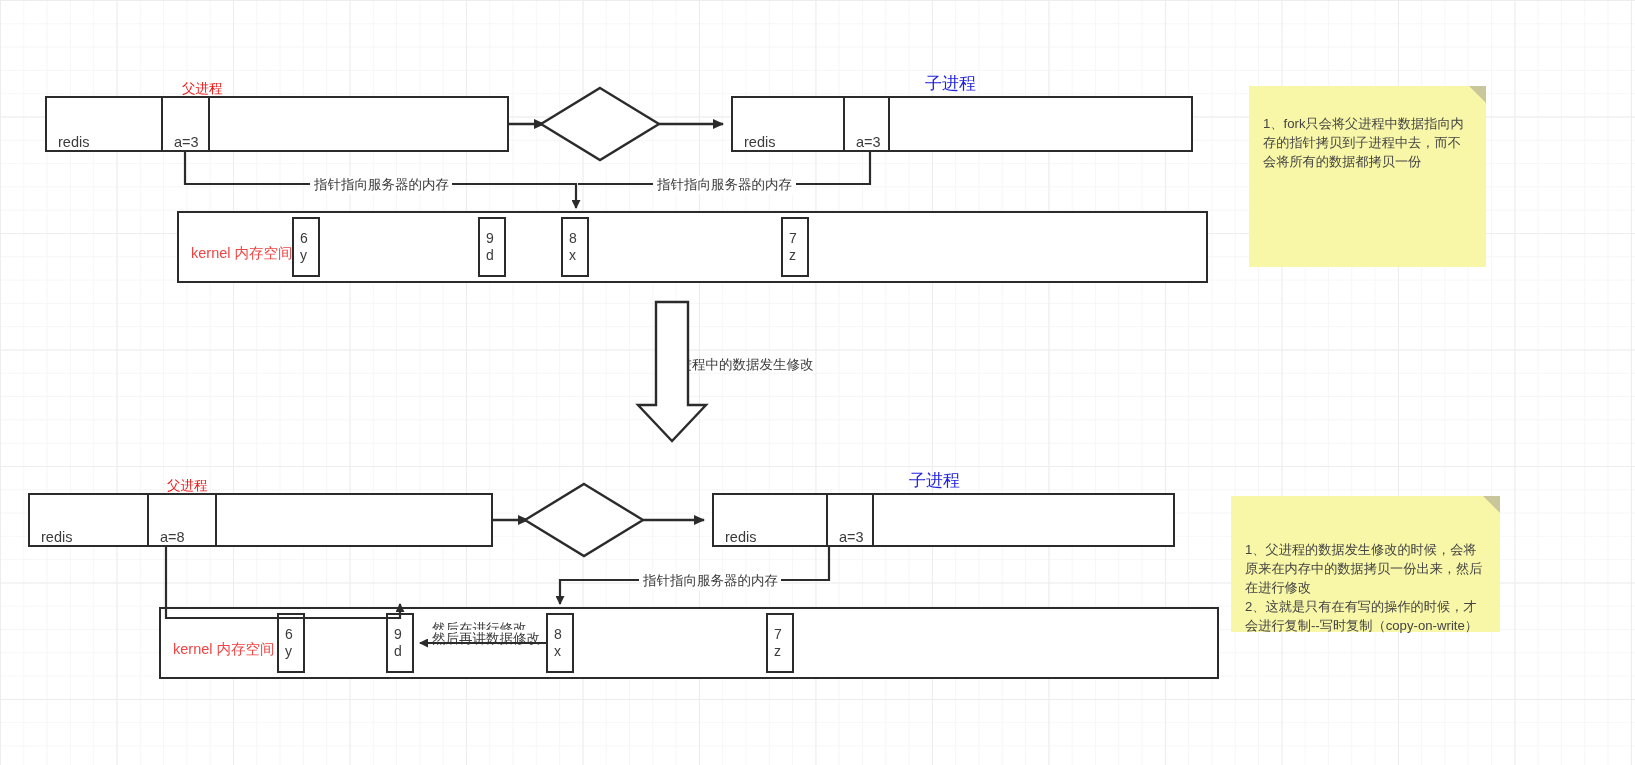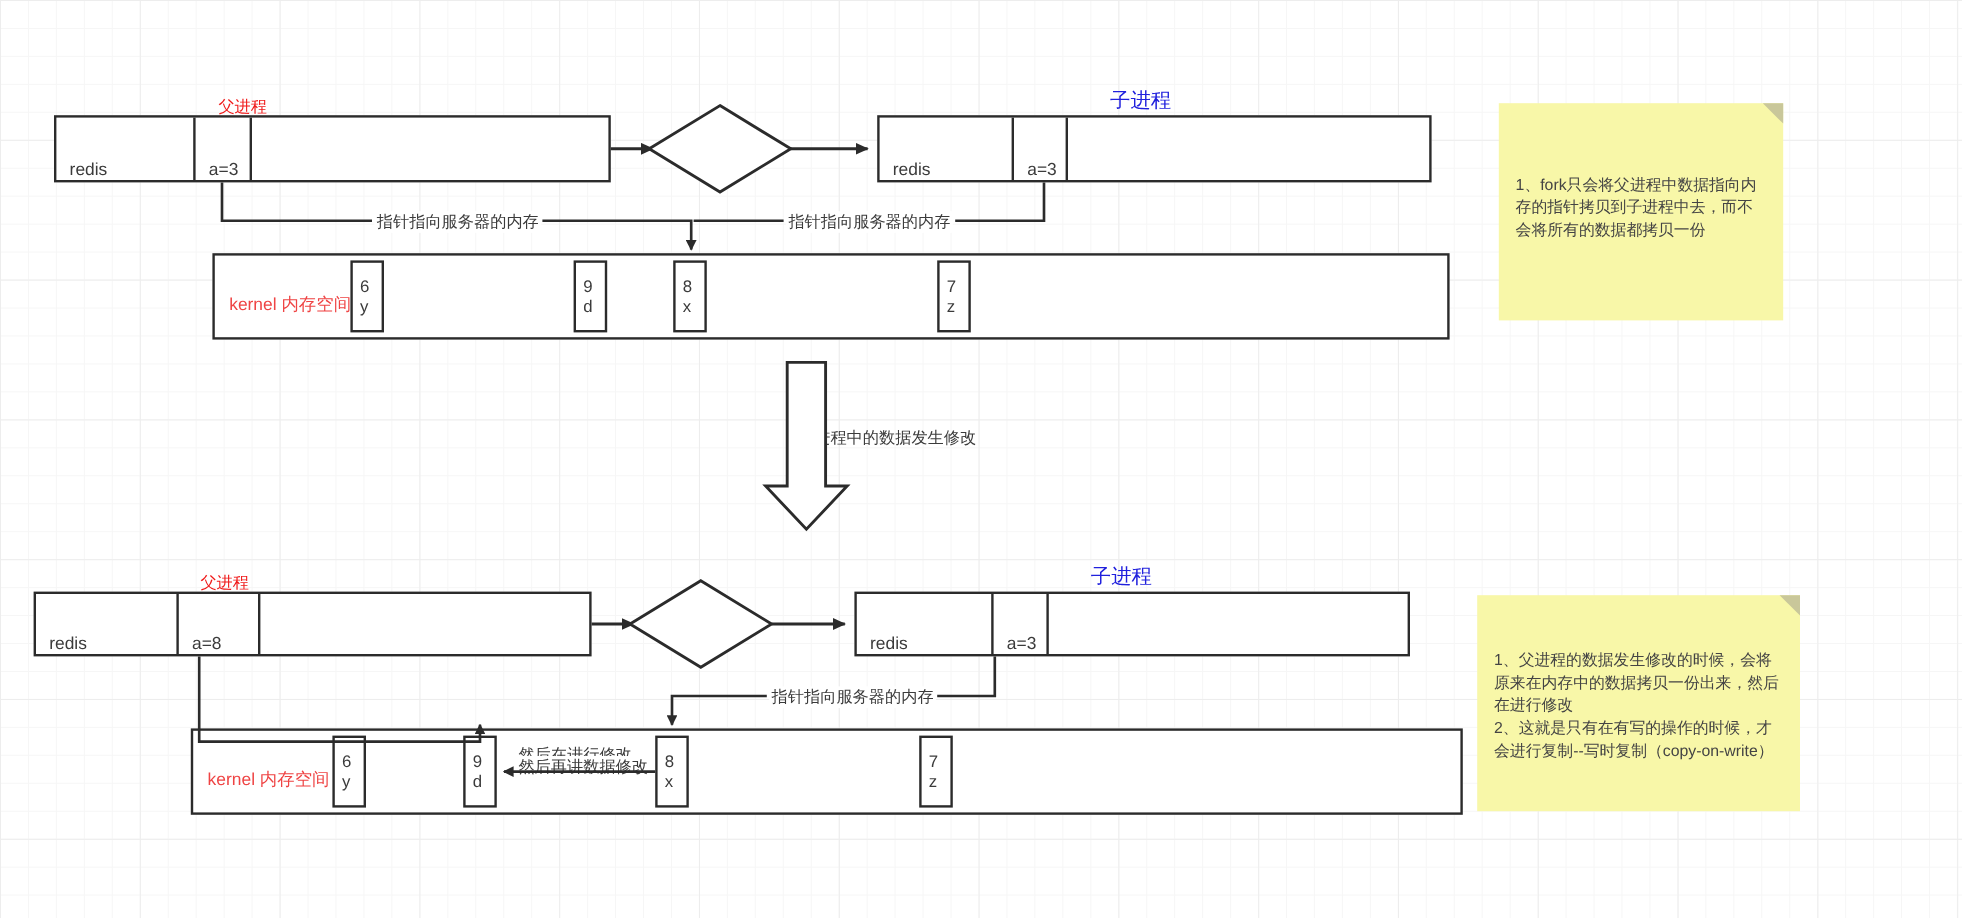--- a/index.html
+++ b/index.html
@@ -196,26 +196,26 @@
   <div class="abs memcell" style="left:766px; top:613px; width:28px; height:60px;">
     <span>7</span>
     <span>z</span>
   </div>
 
   <div class="abs lbl" style="left:430px; top:620px;">然后在进行修改</div>
   <div class="abs lbl" style="left:430px; top:630px;">然后再讲数据修改</div>
 
   <div class="abs note" style="left:1249px; top:86px; width:237px; height:181px;">
     <div class="fold"></div>
-    <div class="inner" style="padding-top:58px;">
+    <div class="inner" style="padding-top:28px;">
       <div class="note-text">1、fork只会将父进程中数据指向内存的指针拷贝到子进程中去，而不会将所有的数据都拷贝一份</div>
     </div>
   </div>
 
-  <div class="abs note" style="left:1231px; top:496px; width:269px; height:180px;">
+  <div class="abs note" style="left:1231px; top:496px; width:269px; height:136px;">
     <div class="fold"></div>
     <div class="inner" style="padding-top:44px;">
       <div class="note-text">1、父进程的数据发生修改的时候，会将原来在内存中的数据拷贝一份出来，然后在进行修改
 2、这就是只有在有写的操作的时候，才会进行复制--写时复制（copy-on-write）</div>
     </div>
   </div>
 
   <svg class="ov" viewBox="0 0 1635 765">
     <defs>
       <marker id="ah" markerWidth="9" markerHeight="9" refX="8" refY="4.5" orient="auto" markerUnits="userSpaceOnUse">

